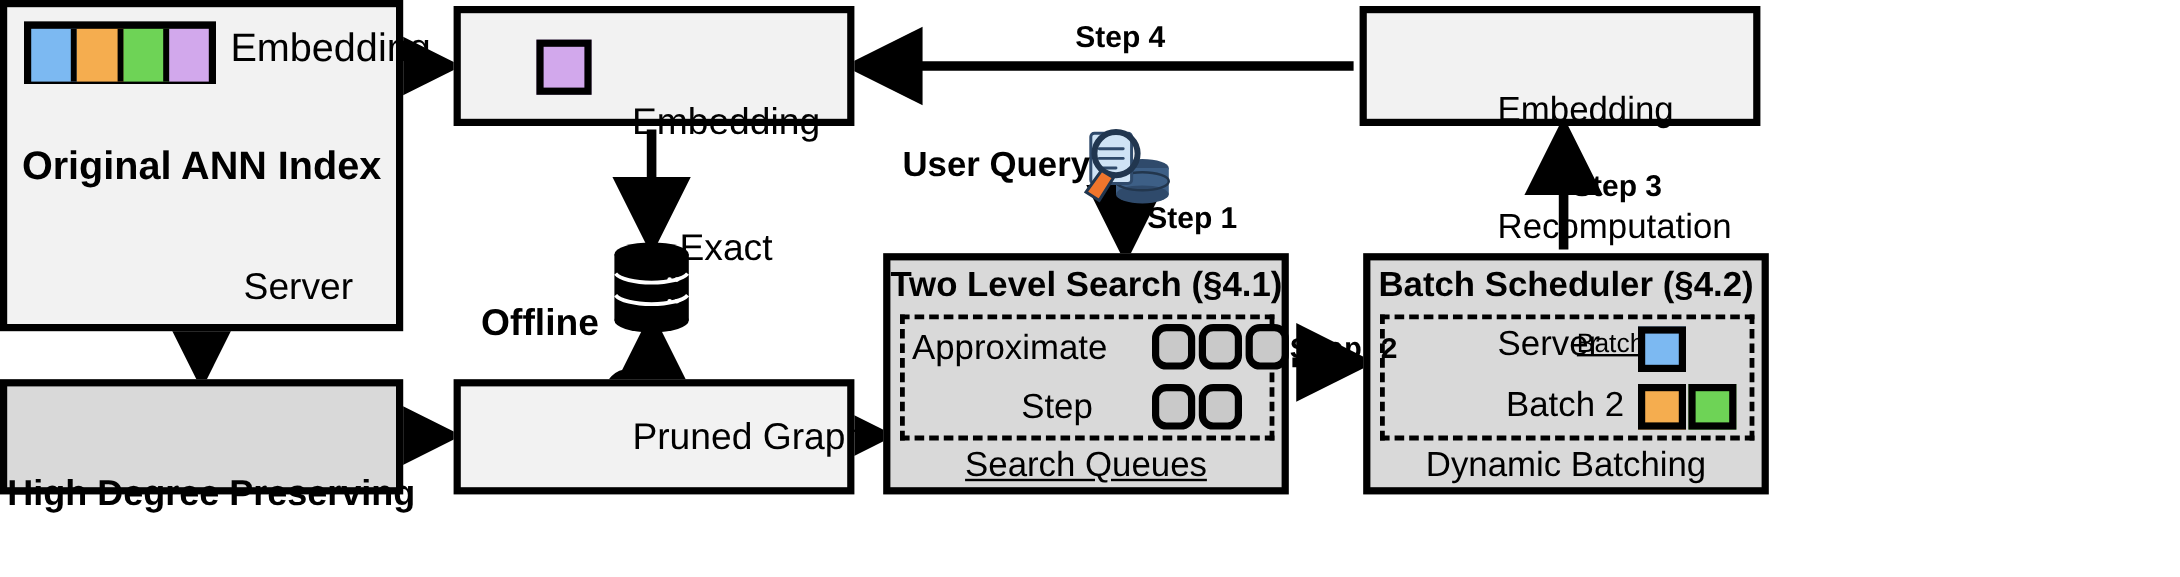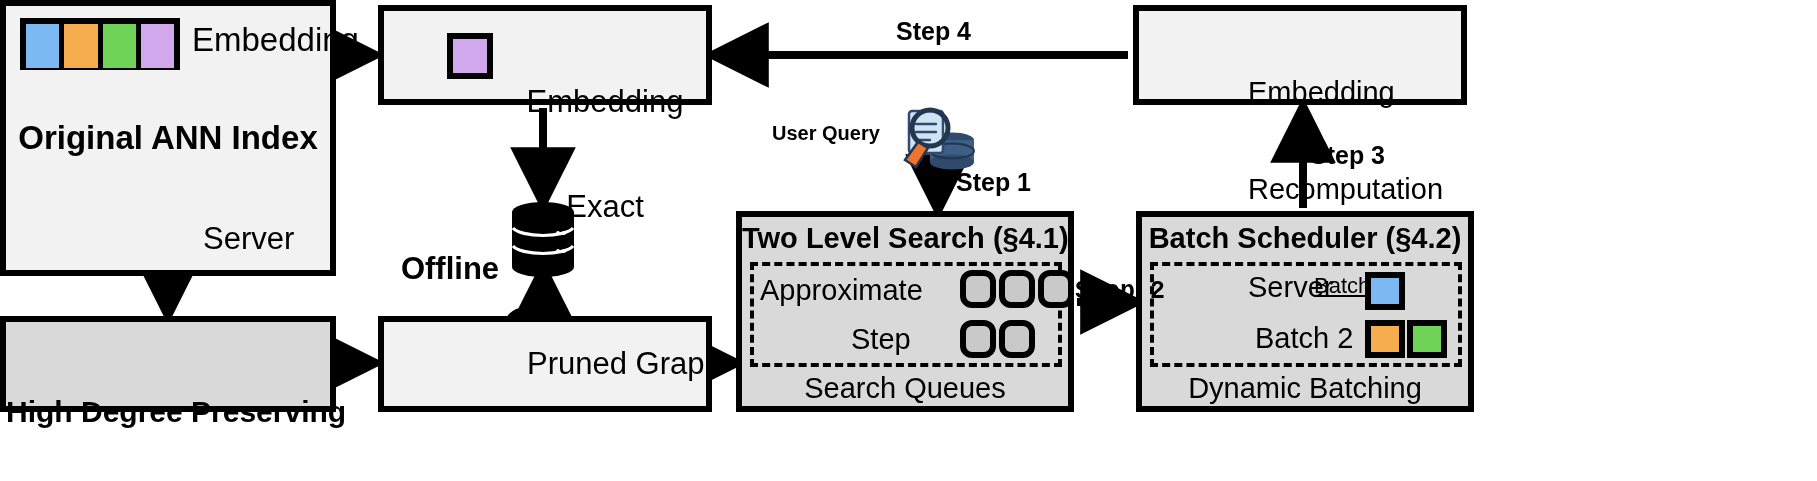--- a/index.html
+++ b/index.html
@@ -202,21 +202,21 @@
 
   <div class="lbl" style="left:760px;top:274px;font-size:29px;">Approximate</div>
   <div class="slot" style="left:960px;top:270px;width:36px;height:38px;"></div>
   <div class="slot" style="left:999px;top:270px;width:36px;height:38px;"></div>
   <div class="slot" style="left:1038px;top:270px;width:36px;height:38px;"></div>
 
   <div class="lbl" style="left:851px;top:323px;font-size:29px;">Step</div>
   <div class="slot" style="left:960px;top:320px;width:36px;height:38px;"></div>
   <div class="slot" style="left:999px;top:320px;width:36px;height:38px;"></div>
 
-  <div class="lbl ctr" style="left:742px;top:372px;width:326px;font-size:29px;">Search Queues</div>
+  <div class="lbl ctr" style="left:742px;top:372px;width:326px;font-size:29px;text-decoration:underline;">Search Queues</div>
 
   <div class="box shaded" style="left:1136px;top:211px;width:338px;height:201px;"></div>
   <div class="lbl bold ctr" style="left:1142px;top:222px;width:326px;font-size:29px;">Batch Scheduler (§4.2)</div>
   <div class="dashbox" style="left:1150px;top:262px;width:312px;height:105px;"></div>
 
   <div class="lbl" style="left:1314px;top:274px;font-size:22px;text-decoration:underline;">Batch 1</div>
   <div class="sq" style="left:1365px;top:272px;width:40px;height:38px;background:#7cb9f2;"></div>
 
   <div class="lbl" style="left:1255px;top:322px;font-size:29px;">Batch 2</div>
   <div class="sq" style="left:1365px;top:320px;width:40px;height:38px;background:#f5ad4f;"></div>
@@ -224,20 +224,20 @@
 
   <div class="lbl ctr" style="left:1142px;top:372px;width:326px;font-size:29px;">Dynamic Batching</div>
 
   <div class="box" style="left:1133px;top:5px;width:334px;height:100px;"></div>
   <div class="lbl" style="left:1248px;top:11px;width:220px;font-size:29px;">
     <div>Embedding</div>
     <div>Recomputation</div>
     <div>Server</div>
   </div>
 
-  <div class="lbl bold" style="left:772px;top:122px;font-size:20px;">User Query</div>
+  <div class="lbl bold" style="left:752px;top:122px;font-size:29px;">User Query</div>
 
   <div class="lbl bold" style="left:956px;top:168px;font-size:25px;">Step 1</div>
   <div class="lbl bold" style="left:1075px;top:278px;font-size:25px;font-family:Liberation Mono, monospace;">Step 2</div>
   <div class="lbl bold" style="left:1310px;top:141px;font-size:25px;">Step 3</div>
   <div class="lbl bold" style="left:896px;top:17px;font-size:25px;">Step 4</div>
 
 </div>
 
 </body></html>

